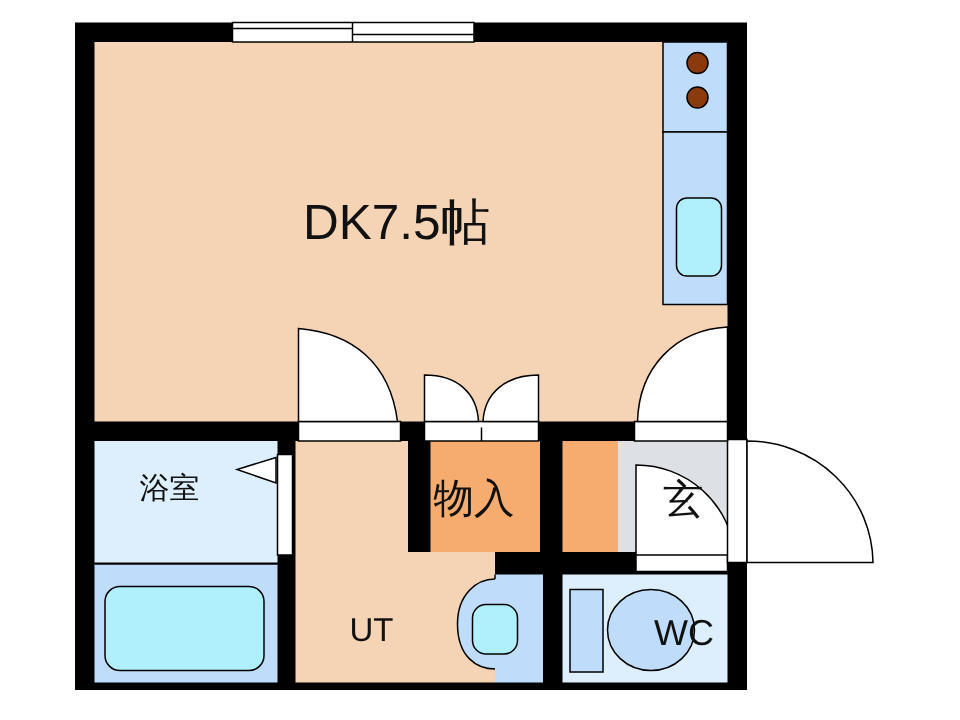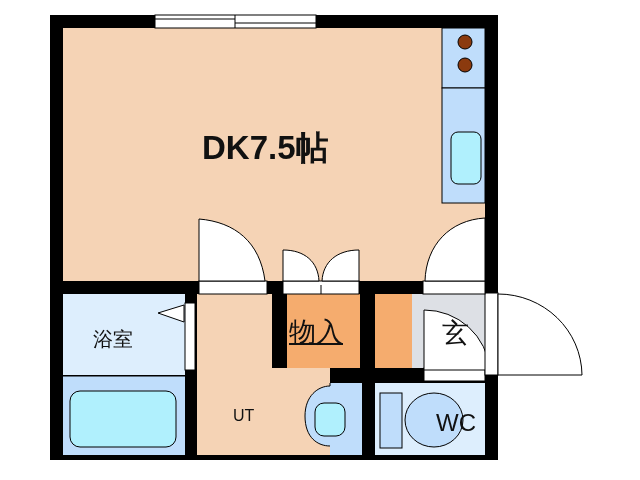--- a/index.html
+++ b/index.html
@@ -68,18 +68,18 @@
     <line x1="321" y1="285" x2="321" y2="294" stroke="#000" stroke-width="1"></line>
     <path d="M283,250 C305,250 318,262 319,281 L283,281 Z" fill="#fff" stroke="#000" stroke-width="1"></path>
     <path d="M359,250 C337,250 323,262 322,281 L359,281 Z" fill="#fff" stroke="#000" stroke-width="1"></path>
   </g>
   <g>
     <rect x="423" y="281" width="62" height="13" fill="#fff" stroke="#000" stroke-width="1"></rect>
     <path d="M485,218 C450,220 426,245 425,281 L485,281 Z" fill="#fff" stroke="#000" stroke-width="1"></path>
   </g>
 </svg>
 
-<div class="label" style="left:202px;top:126px;font-size:33px;font-weight:bold;">DK7.5帖</div>
-<div class="label" style="left:93px;top:326px;font-size:20px;">浴室</div>
-<div class="label" style="left:233px;top:407px;font-size:16px;">UT</div>
-<div class="label" style="left:289px;top:314px;font-size:27px;text-decoration:underline;">物入</div>
+<div class="label" style="left:202px;top:126px;font-size:33px;">DK7.5帖</div>
+<div class="label" style="left:93px;top:312px;font-size:20px;">浴室</div>
+<div class="label" style="left:233px;top:407px;font-size:22px;">UT</div>
+<div class="label" style="left:289px;top:314px;font-size:27px;">物入</div>
 <div class="label" style="left:442px;top:315px;font-size:27px;">玄</div>
 <div class="label" style="left:436px;top:409px;font-size:24px;">WC</div>
 
 </body></html>

